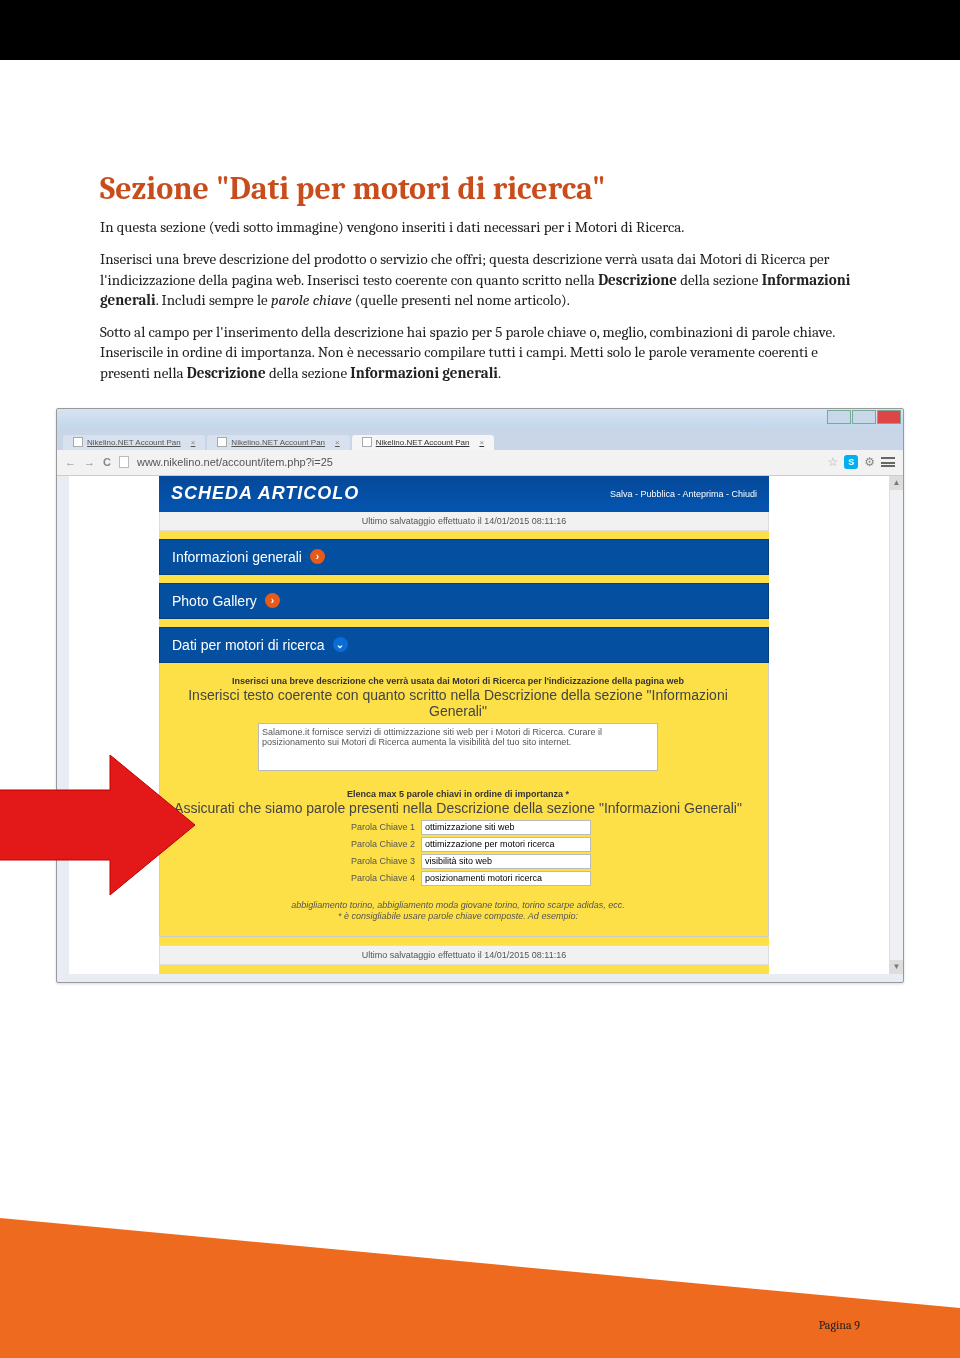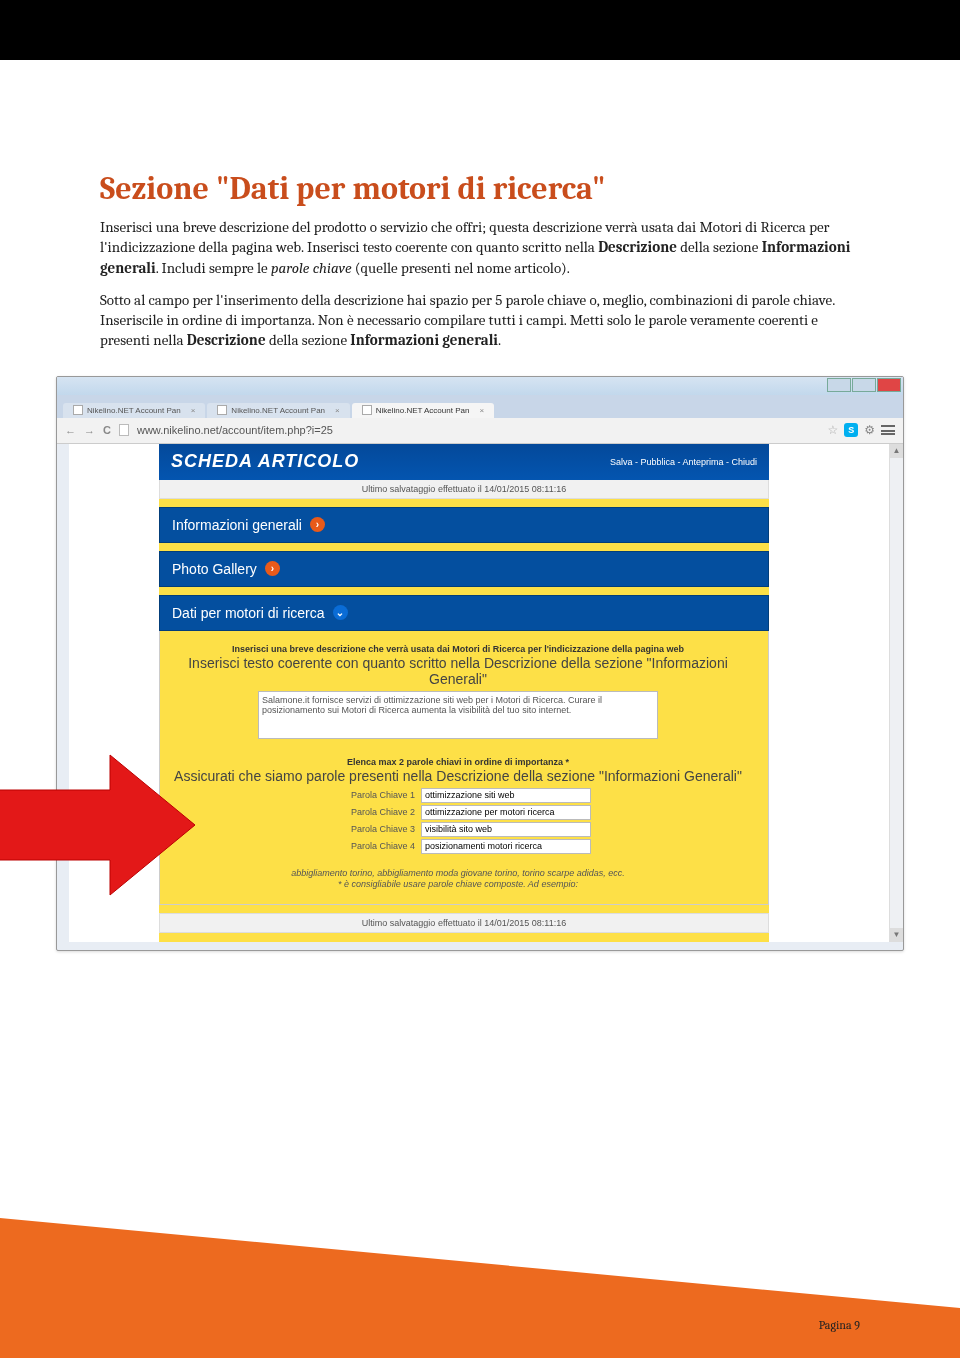--- a/index.html
+++ b/index.html
@@ -13,21 +13,21 @@
 .main-text i { font-style:italic; }
 
 .screenshot-wrap { margin:25px 56px 0 56px; border:1px solid #999; background:#e8edf4; height:575px; position:relative; overflow:hidden; border-radius:2px; box-shadow:0 1px 3px rgba(0,0,0,0.15); }
 
 .win-titlebar { height:18px; background:linear-gradient(#d6e4f2,#c2d8ec); position:relative; }
 .win-ctrl { position:absolute; right:2px; top:1px; display:flex; gap:1px;}
 .win-ctrl div{ width:24px; height:14px; background:#c8d8e8; border:1px solid #7a9; font-size:9px; }
 .win-ctrl .closebtn{ background:#e04545; }
 
 .tab-strip { height:23px; background:#c8d6e8; display:flex; align-items:flex-end; padding-left:6px; }
-.tab { height:15px; padding:2px 10px; font:8px Arial; color:#555; background:#d8e2ee; border-radius:3px 3px 0 0; margin-right:2px; display:flex; align-items:center; gap:4px; }
+.tab { height:15px; padding:2px 10px; font:8px Arial; color:#555; background:#d8e2ee; border-radius:3px 3px 0 0; margin-right:2px; display:flex; align-items:center; gap:4px;text-decoration:underline; }
 .tab.active { background:#f5f5f5; color:#333; }
 .tab-icon { width:10px; height:10px; border:1px solid #aaa; background:#fff; }
 .tab-x { margin-left:6px; color:#888; }
 
 .addr-row { height:26px; background:#f2f2f2; border-bottom:1px solid #ccc; display:flex; align-items:center; padding:0 8px; gap:8px; font:11px Arial; color:#555;}
 .nav-arrow { color:#888; }
 .addr-icon{ width:10px; height:12px; border:1px solid #bbb; background:#fff;}
 .url { flex:1; color:#555; font:11px Arial;}
 .addr-icons-right { display:flex; gap:6px; align-items:center;}
 .star{color:#aaa;font-size:12px;}
@@ -75,20 +75,21 @@
 .pagefoot{ position:absolute; bottom:26px; right:100px; font-family:Cambria,Georgia,serif; font-size:12px; color:#222;}
 </style>
 </head>
 <body>
 
 <div class="page">
   <div class="black-header"></div>
 
   <div class="main-text">
     <h1>Sezione "Dati per motori di ricerca"</h1>
+    <p>In questa sezione (vedi sotto immagine) vengono inseriti i dati necessari per i Motori di Ricerca.</p>
     <p>
       <span>Inserisci una breve descrizione del prodotto o servizio che offri; questa descrizione verrà usata dai Motori di Ricerca per l'indicizzazione della pagina web. Inserisci testo coerente con quanto scritto nella </span><b>Descrizione</b><span> della sezione </span><b>Informazioni generali</b><span>. Includi sempre le </span><i>parole chiave</i><span> (quelle presenti nel nome articolo).</span>
     </p>
     <p>
       <span>Sotto al campo per l'inserimento della descrizione hai spazio per 5 parole chiave o, meglio, combinazioni di parole chiave. Inseriscile in ordine di importanza. Non è necessario compilare tutti i campi. Metti solo le parole veramente coerenti e presenti nella </span><b>Descrizione</b><span> della sezione </span><b>Informazioni generali</b><span>.</span>
     </p>
   </div>
 
   <div class="screenshot-wrap">
     <div class="win-titlebar">
@@ -151,21 +152,21 @@
         </div>
 
         <div class="panel-body">
           <div class="bold-line">Inserisci una breve descrizione che verrà usata dai Motori di Ricerca per l'indicizzazione della pagina web</div>
           <div class="sub-line">Inserisci testo coerente con quanto scritto nella Descrizione della sezione "Informazioni Generali"</div>
           <div class="ta-wrap">
             <textarea class="ta" style="">Salamone.it fornisce servizi di ottimizzazione siti web per i Motori di Ricerca. Curare il posizionamento sui Motori di Ricerca aumenta la visibilità del tuo sito internet.</textarea>
           </div>
 
           <div class="kw-block">
-            <div class="bold-line">Elenca max 2 parole chiavi in ordine di importanza *</div>
+            <div class="bold-line">Elenca max 5 parole chiavi in ordine di importanza *</div>
             <div class="sub-line">Assicurati che siamo parole presenti nella Descrizione della sezione "Informazioni Generali"</div>
             <div class="kw-row">
                 <span class="kw-label">Parola Chiave 1</span>
                 <input class="kw-input" value="ottimizzazione siti web" style="">
               </div>
             <div class="kw-row">
                 <span class="kw-label">Parola Chiave 2</span>
                 <input class="kw-input" value="ottimizzazione per motori ricerca" style="">
               </div>
             <div class="kw-row">

